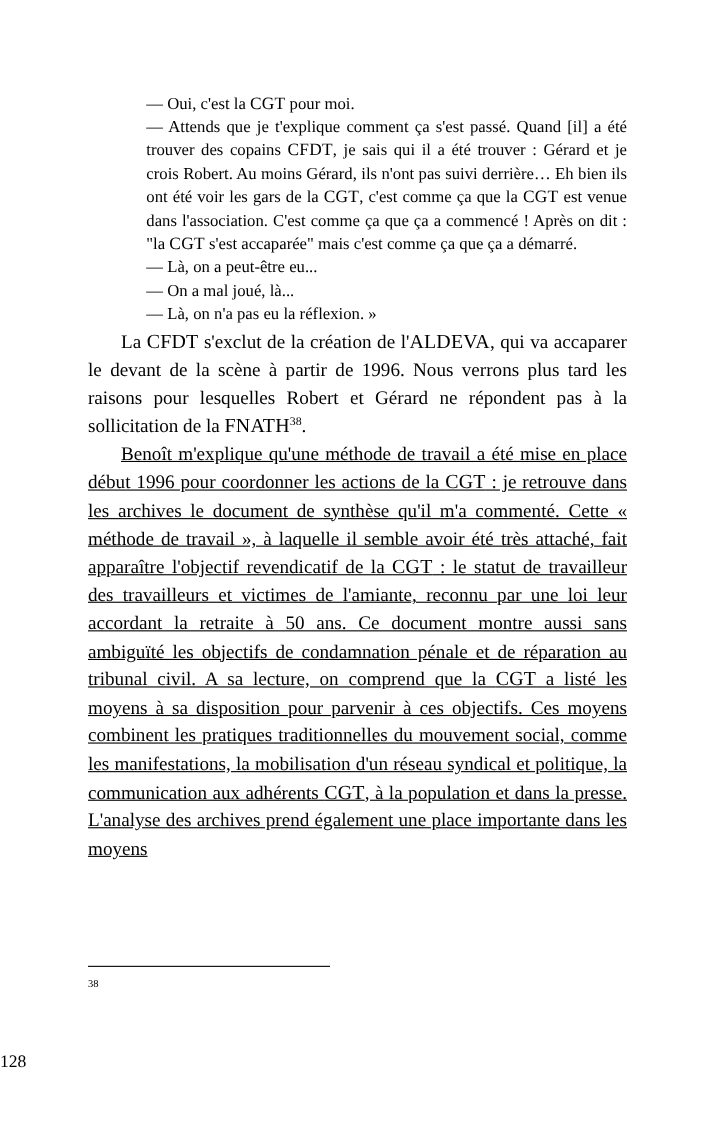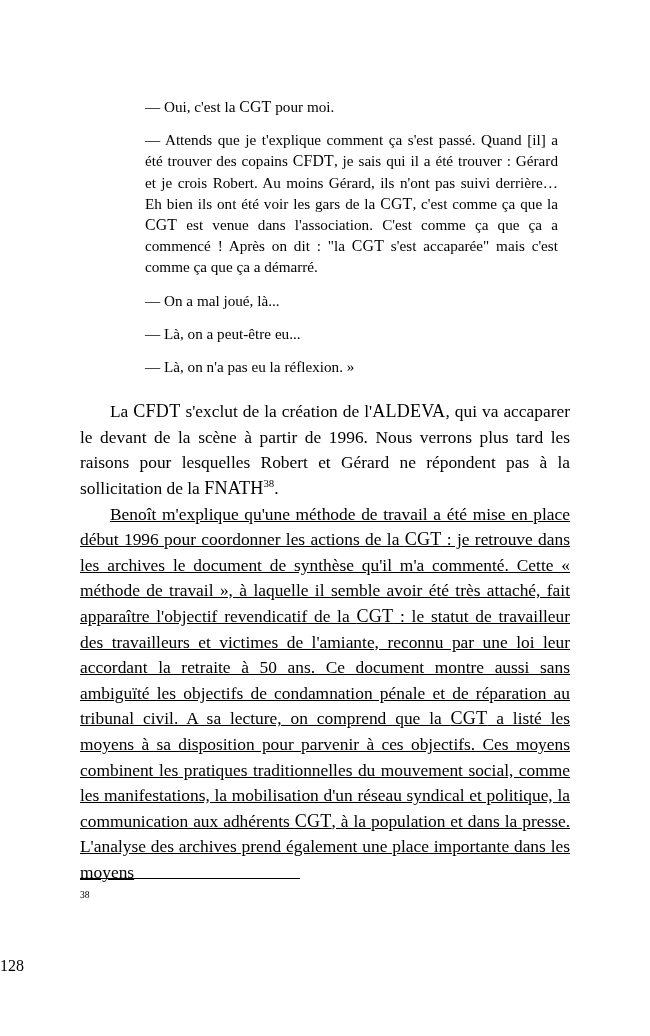--- a/index.html
+++ b/index.html
@@ -33,38 +33,38 @@
   .blockquote {
     margin: 0 0 0 53px;
     width: 437px;
     font-size: 15.2px;
     line-height: 21.2px;
     text-align: justify;
     text-justify: inter-word;
     hyphens: none;
   }
   .blockquote p {
-    margin: 12px;
+    margin: 0;
     text-indent: 0;
   }
   .bq-last-line {
     text-align: left;
   }
   
   .body-par {
     margin: 0;
     font-size: 17.4px;
     line-height: 25.6px;
     text-align: justify;
     text-justify: inter-word;
     text-indent: 30px;
     hyphens: none;
   }
   .par-gap {
-    margin-top: 22px;
+    margin-top: 2px;
   }
   .par-tight {
     margin-top: 0;
     text-decoration: underline;
   }
   
   .sc {
     font-variant: small-caps;
     font-size: 1.04em;
     letter-spacing: 0.2px;
@@ -121,22 +121,22 @@
 </head>
 <body>
 
 <div class="page">
 
   <div class="text-column">
 
     <div class="blockquote">
       <p><span>— Oui, c'est la </span><span class="sc">CGT</span><span> pour moi.</span></p>
       <p><span>— Attends que je t'explique comment ça s'est passé. Quand [il] a été trouver des copains </span><span class="sc">CFDT</span><span>, je sais qui il a été trouver : Gérard et je crois Robert. Au moins Gérard, ils n'ont pas suivi derrière… Eh bien ils ont été voir les gars de la </span><span class="sc">CGT</span><span>, c'est comme ça que la </span><span class="sc">CGT</span><span> est venue dans l'association. C'est comme ça que ça a commencé ! Après on dit : "la </span><span class="sc">CGT</span><span> s'est accaparée" mais c'est comme ça que ça a démarré.</span></p>
+      <p class="bq-last-line">— Là, on a peut-être eu...</p>
       <p class="bq-last-line">— On a mal joué, là...</p>
-      <p class="bq-last-line">— Là, on a peut-être eu...</p>
       <p class="bq-last-line">— Là, on n'a pas eu la réflexion. »</p>
     </div>
 
     <p class="body-par par-gap"><span>La </span><span class="sc">CFDT</span><span> s'exclut de la création de l'</span><span class="sc">ALDEVA</span><span>, qui va accaparer le devant de la scène à partir de 1996. Nous verrons plus tard les raisons pour lesquelles Robert et Gérard ne répondent pas à la sollicitation de la </span><span class="sc">FNATH</span><sup class="fn-ref">38</sup><span>.</span></p>
 
     <p class="body-par par-tight"><span>Benoît m'explique qu'une méthode de travail a été mise en place début 1996 pour coordonner les actions de la </span><span class="sc">CGT</span><span> : je retrouve dans les archives le document de synthèse qu'il m'a commenté. Cette « méthode de travail », à laquelle il semble avoir été très attaché, fait apparaître l'objectif revendicatif de la </span><span class="sc">CGT</span><span> : le statut de travailleur des travailleurs et victimes de l'amiante, reconnu par une loi leur accordant la retraite à 50 ans. Ce document montre aussi sans ambiguïté les objectifs de condamnation pénale et de réparation au tribunal civil. A sa lecture, on comprend que la </span><span class="sc">CGT</span><span> a listé les moyens à sa disposition pour parvenir à ces objectifs. Ces moyens combinent les pratiques traditionnelles du mouvement social, comme les manifestations, la mobilisation d'un réseau syndical et politique, la communication aux adhérents </span><span class="sc">CGT</span><span>, à la population et dans la presse. L'analyse des archives prend également une place importante dans les moyens</span></p>
 
   </div>
 
   <div class="footnote-area">

